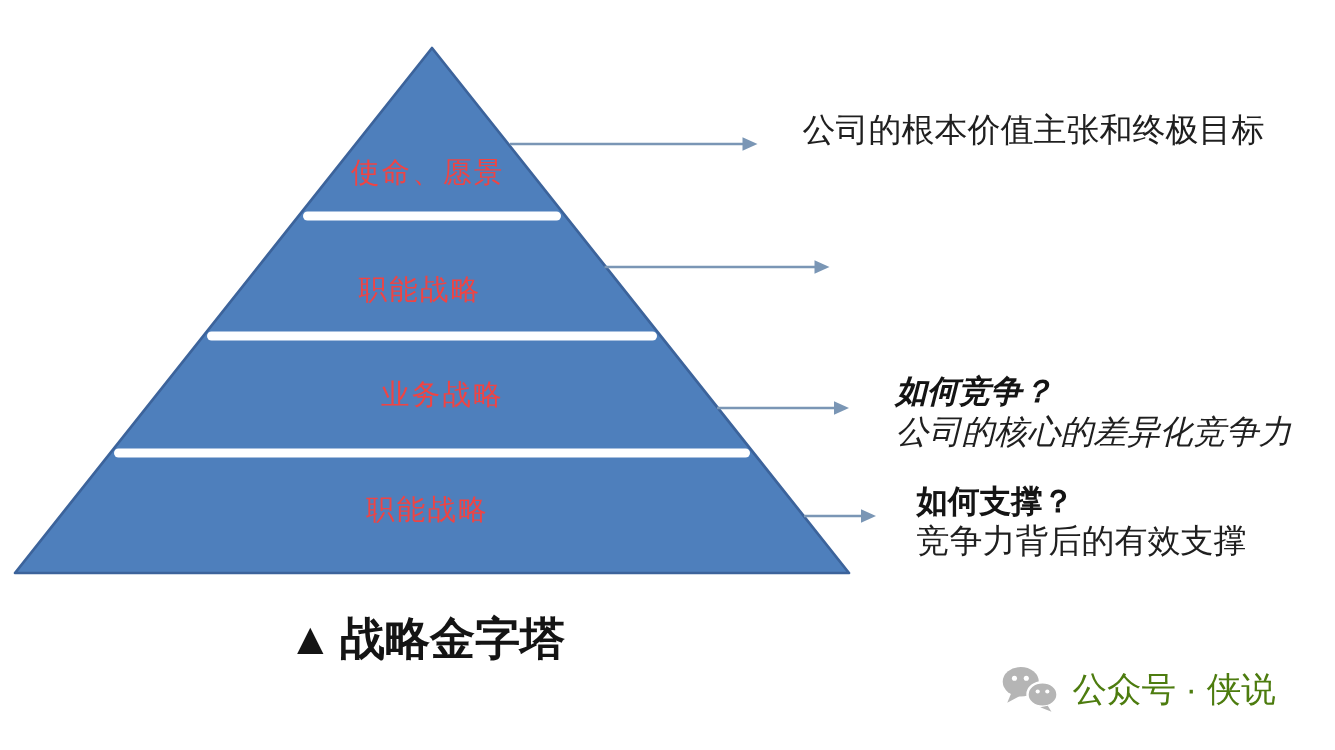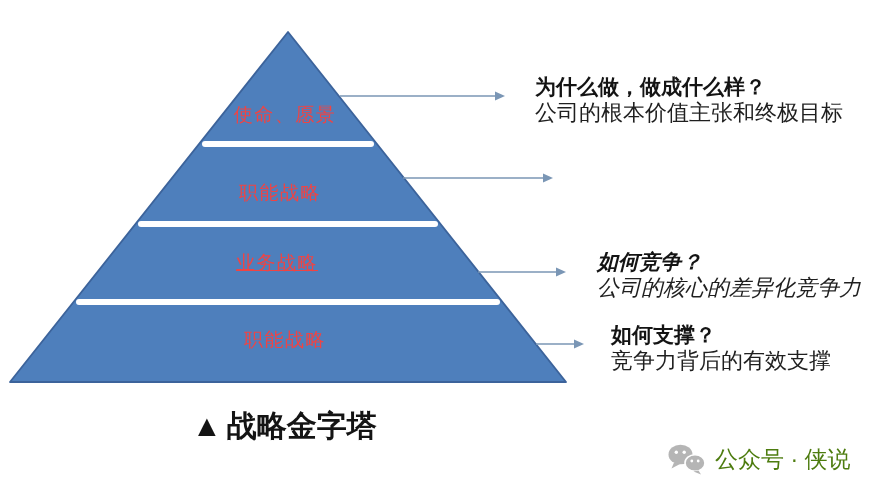--- a/index.html
+++ b/index.html
@@ -102,25 +102,24 @@
       <polygon class="arrow-head" points="566,272 556,267.5 556,276.5"></polygon>
     </g>
     <g>
       <line class="arrow-line" x1="536" y1="344" x2="575" y2="344"></line>
       <polygon class="arrow-head" points="584,344 574,339.5 574,348.5"></polygon>
     </g>
   </svg>
 
   <div class="pyr-label" style="left:285px; top:115px;">使命、愿景</div>
   <div class="pyr-label" style="left:280px; top:193px;">职能战略</div>
-  <div class="pyr-label" style="left:277px; top:263px;text-decoration:underline;">业务战略</div>
+  <div class="pyr-label" style="left:295px; top:263px;">业务战略</div>
   <div class="pyr-label" style="left:285px; top:340px;">职能战略</div>
 
   <div class="anno" style="left:535px; top:74px;">
-    <div class="q">为什么做，做成什么样？</div>
     <div class="d">公司的根本价值主张和终极目标</div>
   </div>
   <div class="anno" style="left:597px; top:249px;font-style:italic;">
     <div class="q">如何竞争？</div>
     <div class="d">公司的核心的差异化竞争力</div>
   </div>
   <div class="anno" style="left:611px; top:322px;">
     <div class="q">如何支撑？</div>
     <div class="d">竞争力背后的有效支撑</div>
   </div>

